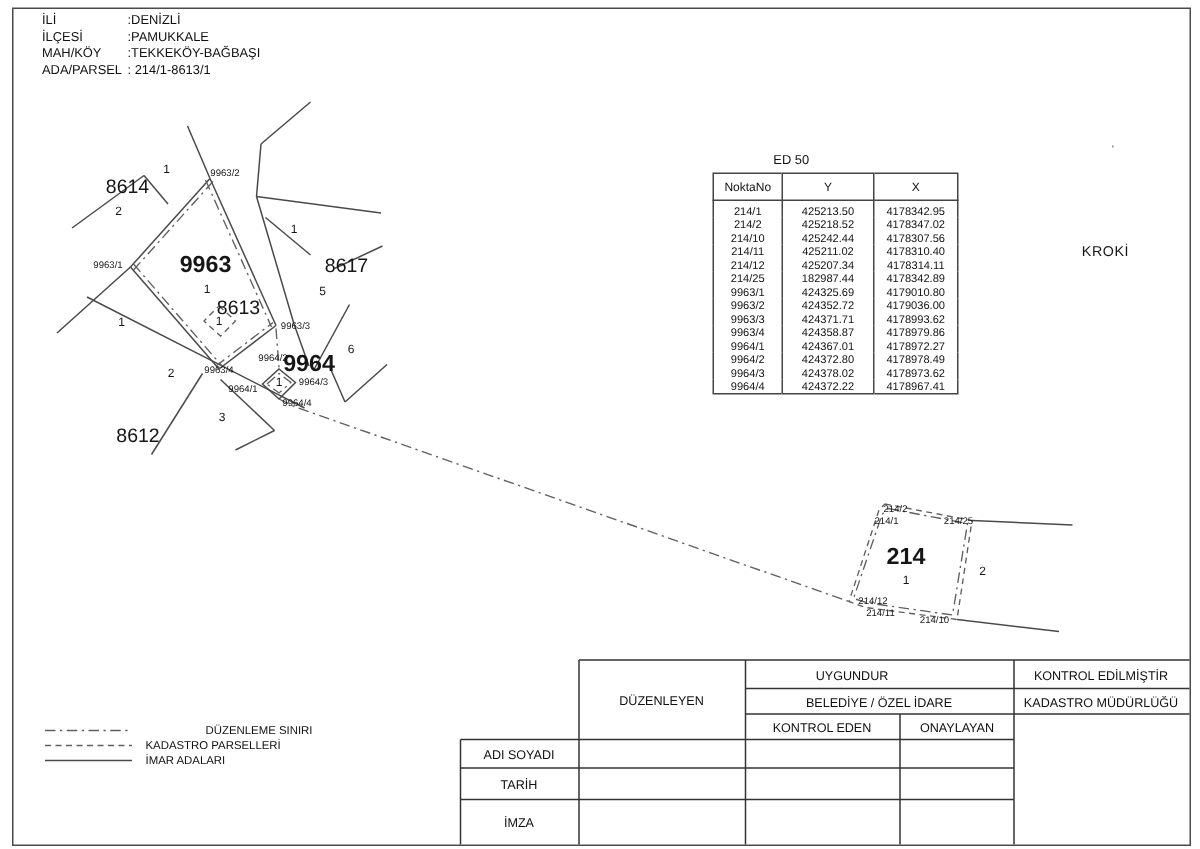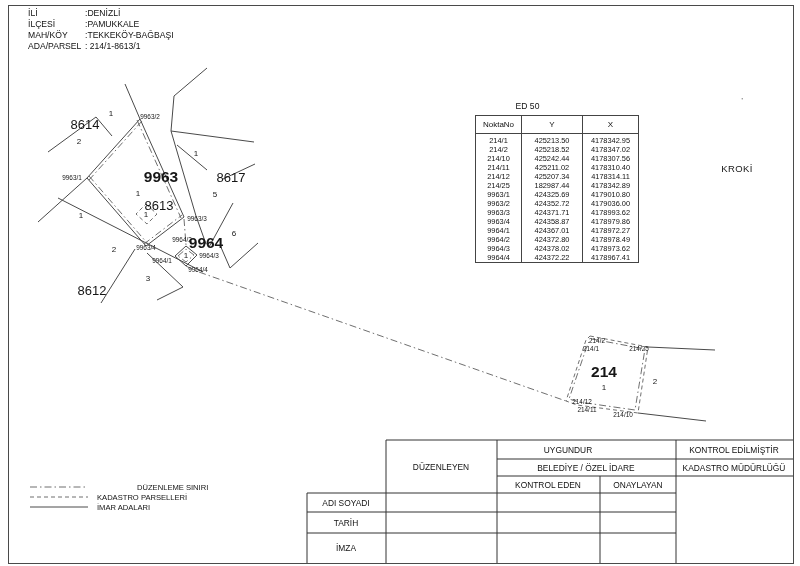--- a/index.html
+++ b/index.html
@@ -198,21 +198,21 @@
         <tr>
           <td>9964/4</td>
           <td>424372.22</td>
           <td>4178967.41</td>
         </tr>
       </tbody>
   </table>
 
   <div>
       <span class="sl lg" style="left: 85px; top: 124px;">8614</span>
-      <span class="sl xl" style="left: 137px; top: 177px; margin-left: 24px;">9963</span>
+      <span class="sl xl" style="left: 137px; top: 177px;">9963</span>
       <span class="sl lg" style="left: 159px; top: 205px;">8613</span>
       <span class="sl lg" style="left: 231px; top: 177px;">8617</span>
       <span class="sl lg" style="left: 92px; top: 252px; margin-top: 38px;">8612</span>
       <span class="sl xl" style="left: 206px; top: 243px;">9964</span>
       <span class="sl xl" style="left: 604px; top: 372px;">214</span>
       <span class="sl sub" style="left: 111px; top: 113px;">1</span>
       <span class="sl sub" style="left: 79px; top: 141px;">2</span>
       <span class="sl sub" style="left: 138px; top: 193px;">1</span>
       <span class="sl sub" style="left: 146px; top: 214px;">1</span>
       <span class="sl sub" style="left: 196px; top: 153px;">1</span>

